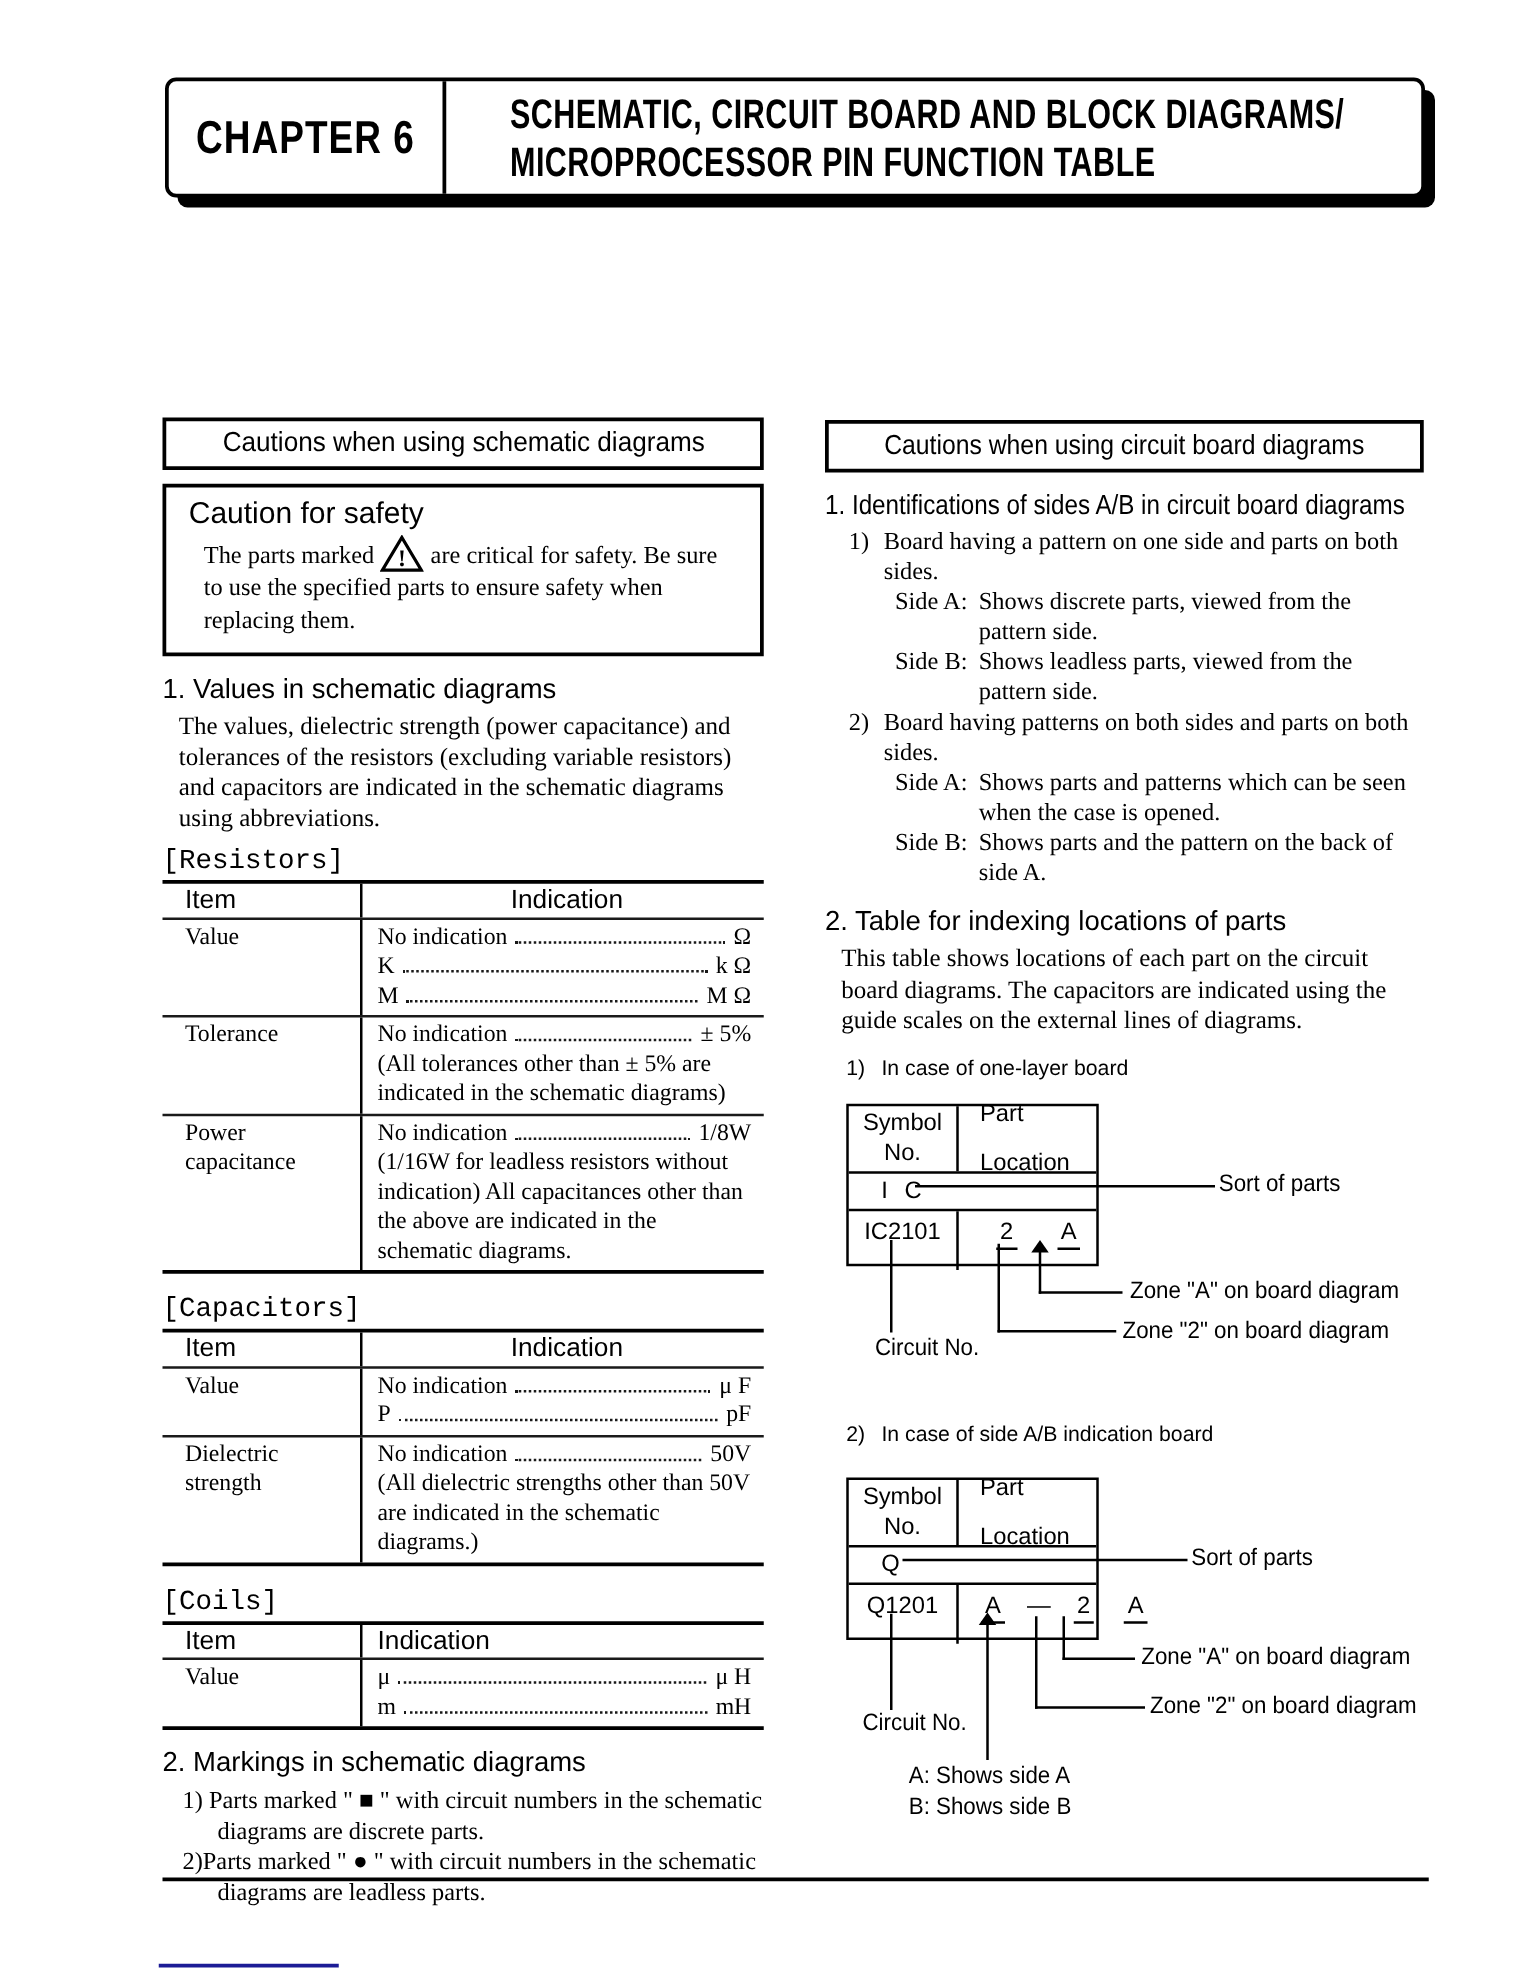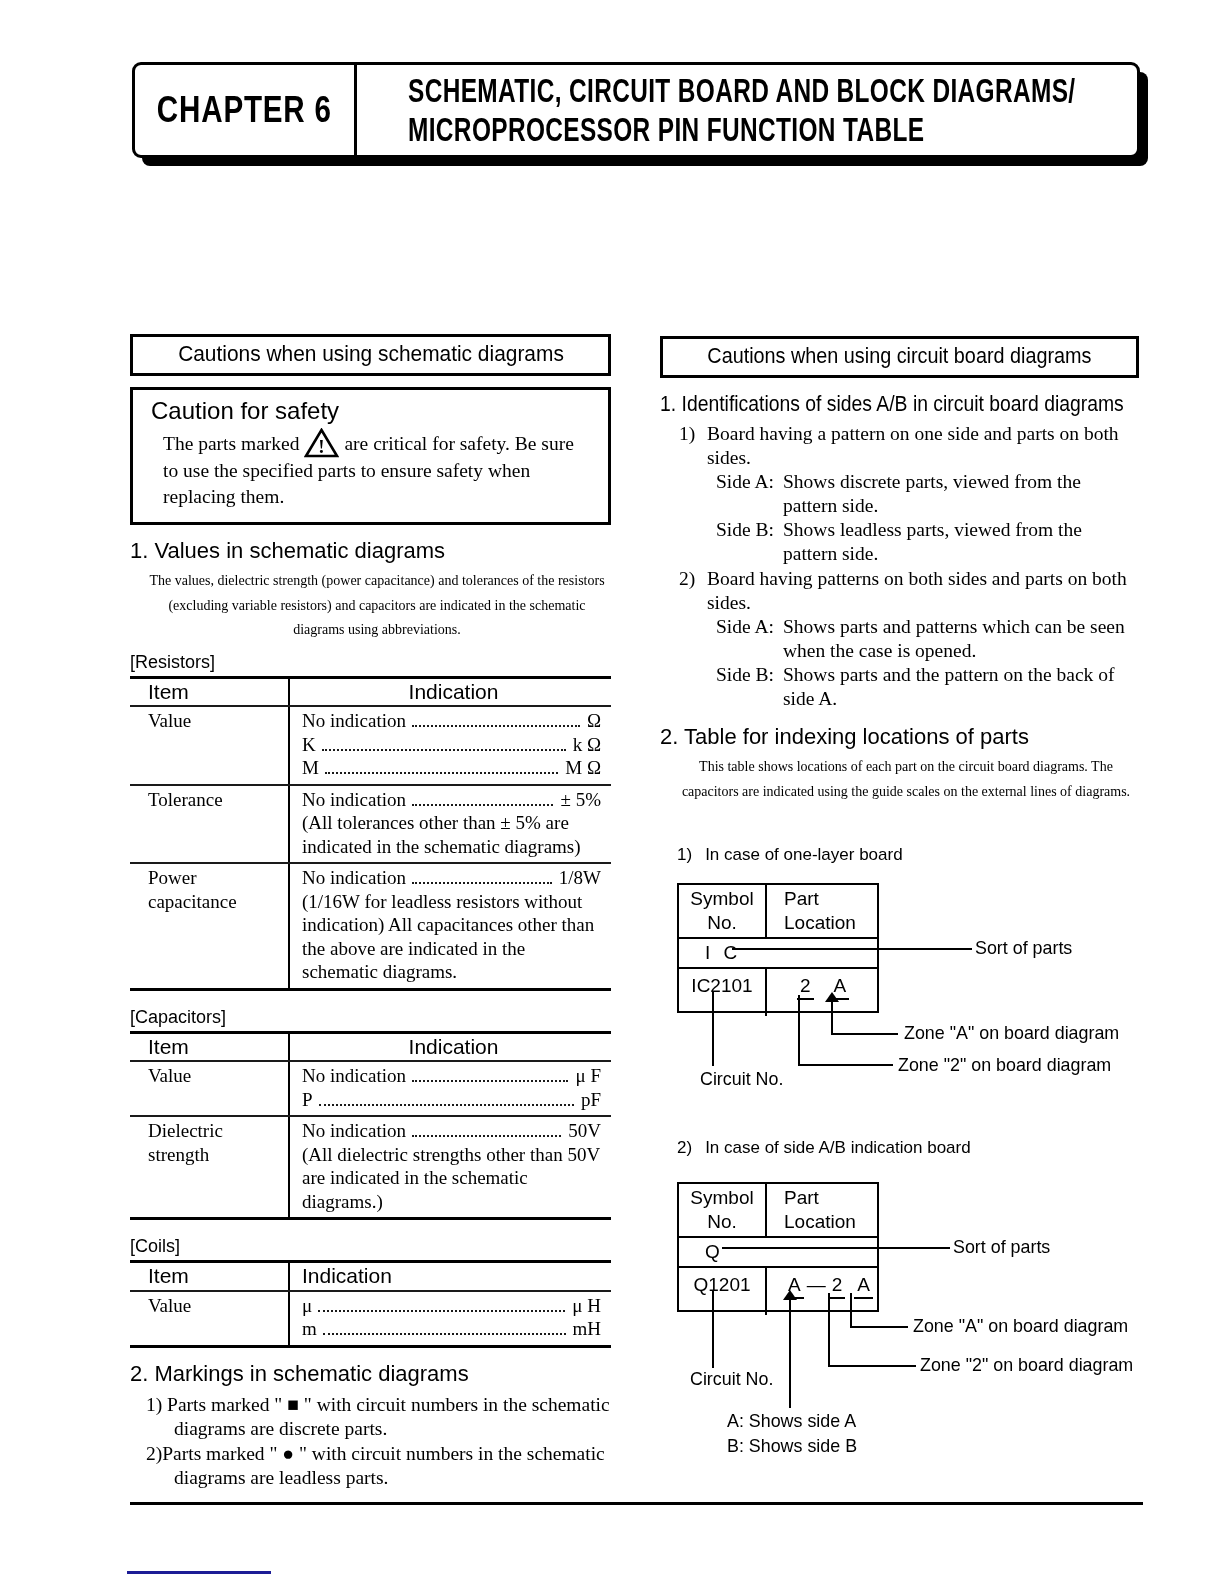--- a/index.html
+++ b/index.html
@@ -26,24 +26,24 @@
        white-space:nowrap;transform:scaleX(0.95);transform-origin:50% 50%;}
   .secbox .sqz.tight{transform:scaleX(0.9);}
 
   .safety{border:3px solid #000;border-radius:0;margin-top:11px;padding:7px 14px 12px 18px;}
   .safety-title{font-family:"Liberation Sans",sans-serif;font-size:24px;}
   .safety-body{font-size:19.5px;line-height:26px;padding:3px 2px 0 12px;}
   .warn-svg{display:inline-block;vertical-align:-8px;margin:0 5px;}
 
   .h-sans{font-family:"Liberation Sans",sans-serif;font-size:22px;margin-top:13px;white-space:nowrap;}
   .h-sans .sqz2{display:inline-block;transform:scaleX(0.88);transform-origin:0 50%;white-space:nowrap;}
-  .body-text{font-size:14px;line-height:24.5px;margin-top:5px;padding-left:13px;text-align:center;}
-
-  
-  .tlabel{font-family:Liberation Sans, sans-serif;font-size:18px;margin:16px 0 3px 0;}
+  .body-text{font-size:20px;line-height:24.5px;margin-top:5px;padding-left:13px;}
+
+  
+  .tlabel{font-family:Liberation Mono, monospace;font-size:22px;margin:16px 0 3px 0;}
   .tlabel.first{margin-top:9px;}
   .itable{border-top:3px solid #000;border-bottom:3px solid #000;width:481px;font-size:19px;}
   .itr{display:flex;}
   .itr + .itr{border-top:2px solid #1a1a1a;}
   .itd{line-height:23.5px;padding:2px 4px 4px 0;}
   .c1{width:160px;border-right:2px solid #000;padding-left:18px;box-sizing:border-box;flex:none;}
   .c2{flex:1;padding-left:12px;padding-right:6px;}
   .ihead .itd{font-family:"Liberation Sans",sans-serif;font-size:21px;padding-top:1px;padding-bottom:2px;}
   .ihead .ih2{text-align:center;}
   .ihead.left .ih2{text-align:left;}
@@ -69,21 +69,21 @@
   .diagram{position:absolute;left:660px;width:480px;font-family:"Liberation Sans",sans-serif;}
   .dcap{position:absolute;left:17px;top:0;font-size:17px;white-space:nowrap;}
   .dcap .capnum{margin-right:13px;}
   .dtable{position:absolute;left:17px;width:202px;border:2.5px solid #000;box-sizing:border-box;background:#fff;}
   .drow{display:flex;}
   .dhead{height:52px;}
   .dmid{height:28px;border-top:2px solid #000;border-bottom:2px solid #000;align-items:center;}
   .dbot{height:47px;}
   .dc1{width:86px;border-right:2px solid #000;flex:none;display:flex;flex-direction:column;
        align-items:center;justify-content:center;font-size:19px;line-height:24px;}
-  .dc2{flex:1;padding-left:17px;font-size:19px;line-height:24px;display:flex;flex-direction:column;justify-content:center;}
+  .dc2{flex:1;padding-left:17px;font-size:19px;line-height:24px;display:flex;flex-direction:column;justify-content:center;gap:15px;}
   .dmid .sortcell{padding-left:26px;font-size:19px;letter-spacing:4px;white-space:nowrap;}
   .dbot .dc1{justify-content:flex-start;padding-top:5px;}
   .dbot .dc2{flex-direction:row;justify-content:flex-start;align-items:flex-start;padding-top:5px;}
   .uline{border-bottom:2px solid #000;padding:0 3px;}
   .dash{margin:0 3px;}
   .dlabel{position:absolute;font-size:19px;white-space:nowrap;transform:scaleX(0.94);transform-origin:0 50%;}
   .dline{position:absolute;background:#000;}
   .caret{position:absolute;width:0;height:0;border-left:7px solid transparent;
          border-right:7px solid transparent;border-bottom:10px solid #000;}
 

